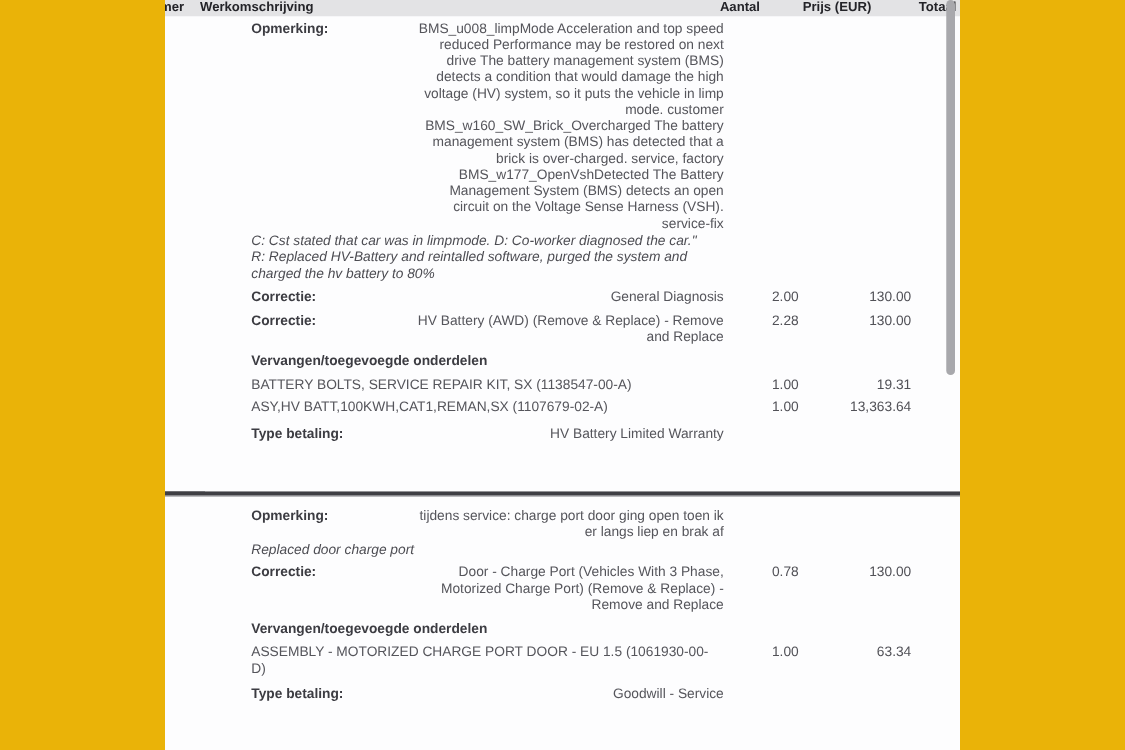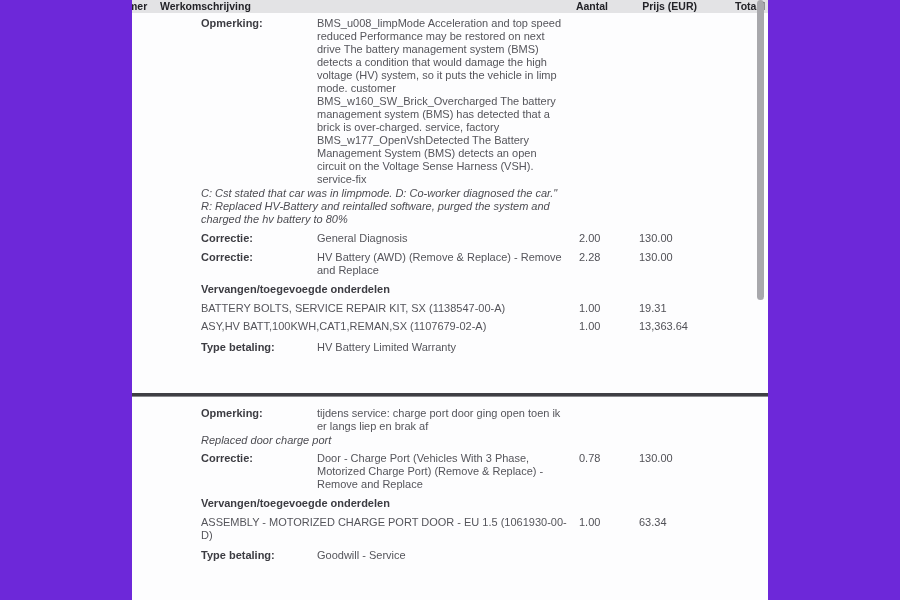--- a/index.html
+++ b/index.html
@@ -5,21 +5,21 @@
   * { margin: 0; padding: 0; box-sizing: border-box; }
   html, body { width: 900px; height: 600px; }
   body {
     font-family: "Liberation Sans", sans-serif;
     background: #000;
     position: relative;
     overflow: hidden;
   }
   .stage {
     position: absolute; inset: 0;
-    background: #6d28d9;
+    background: #eab308;
   }
   .doc {
     position: absolute;
     left: 132px; top: 0;
     width: 636px; height: 600px;
     background: #fdfdfe;
     overflow: hidden;
   }
   
   .doc-header {
@@ -55,22 +55,22 @@
     background: #3f3f44;
     border-bottom: 1px solid #8a8a8e;
   }
   
   .row {
     display: grid;
     grid-template-columns: 116px 262px 60px 90px;
     align-items: start;
   }
   .cell-label { font-weight: bold; color: #3c3c42; }
-  .cell-desc  { white-space: pre-line; }
-  .cell-qty, .cell-price { color: #515157; }
+  .cell-desc  { white-space: pre-line; text-align: right; }
+  .cell-qty, .cell-price { text-align: right; color: #515157; }
   .cell-span  { grid-column: 1 / 3; white-space: pre-line; }
   .note {
     white-space: pre-line;
     color: #4c4c52;
     margin-top: 1px;
     font-style: italic;
   }
   .parts-header { font-weight: bold; color: #3c3c42; }
   
   .mt4  { margin-top: 4px; }

